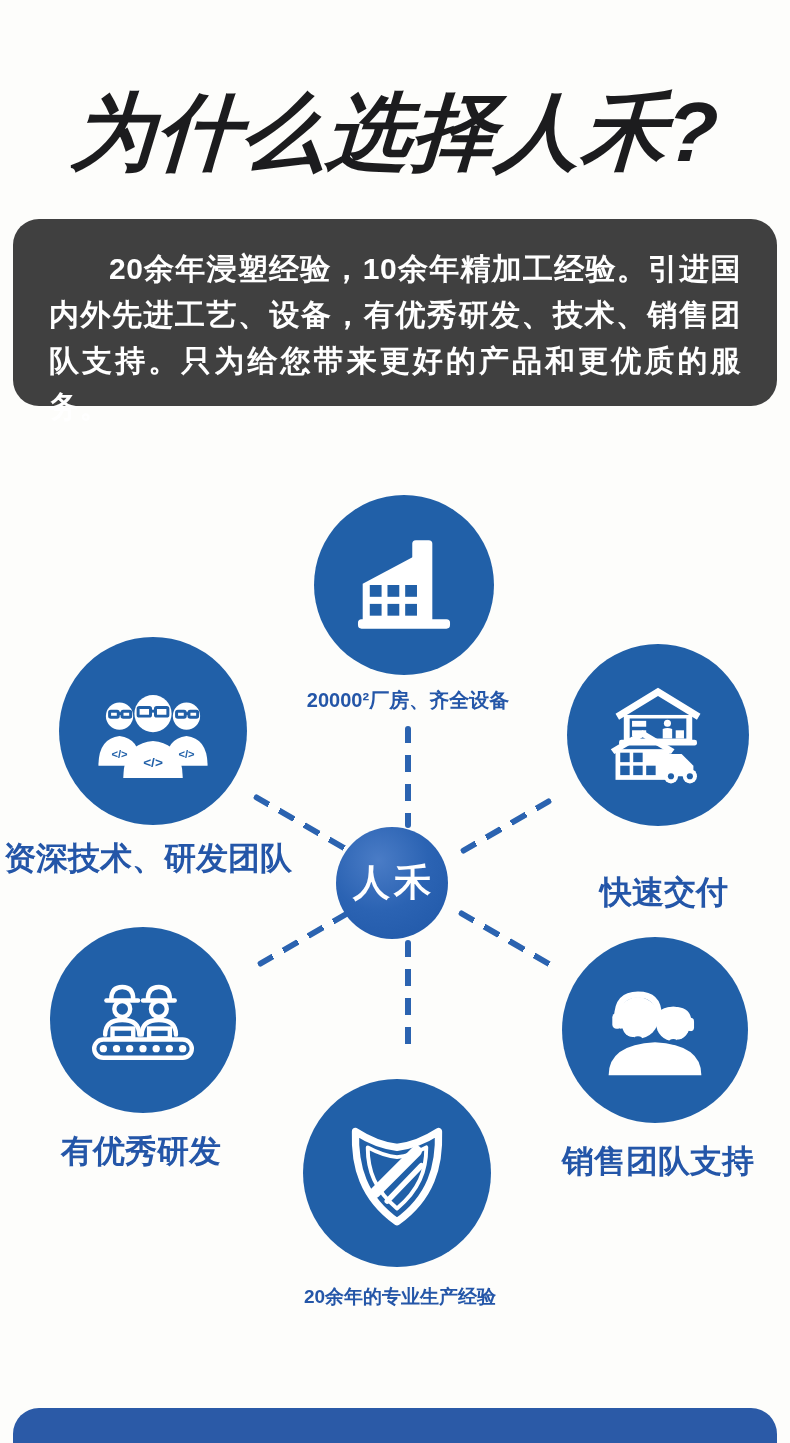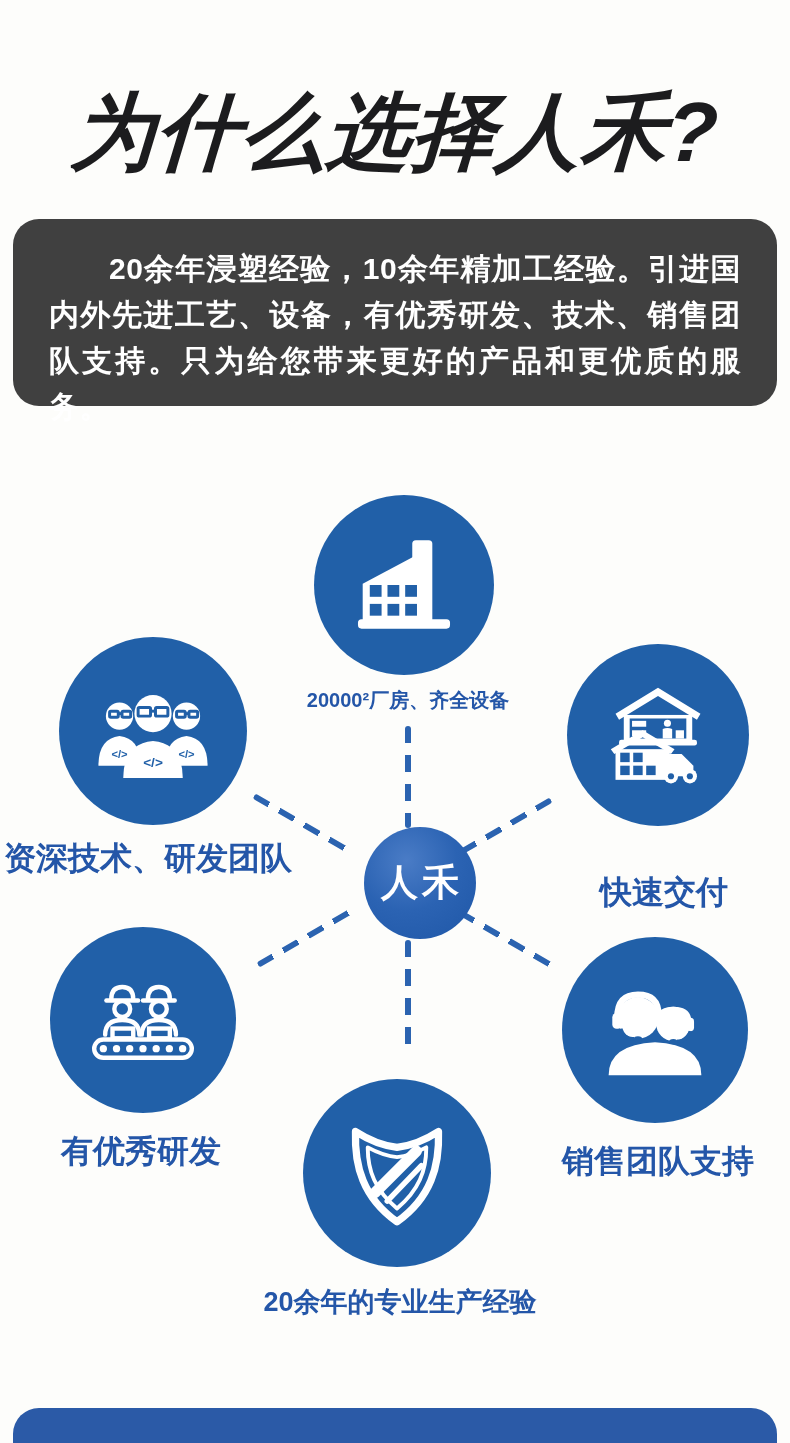--- a/index.html
+++ b/index.html
@@ -15,21 +15,21 @@
   .intro p{margin:0;color:#ffffff;font-size:30px;font-weight:700;line-height:1.53;
            text-indent:2em;text-align:justify;letter-spacing:0.5px;}
 
   .node{position:absolute;border-radius:50%;background:#2160a8;
         display:flex;align-items:center;justify-content:center;}
   .node svg{display:block;}
 
   .nlabel{position:absolute;transform:translateX(-50%);white-space:nowrap;
           color:#2456a8;font-weight:700;font-size:32px;}
 
-  .hub{position:absolute;left:364px;top:827px;width:112px;height:112px;border-radius:50%;
+  .hub{position:absolute;left:336px;top:827px;width:112px;height:112px;border-radius:50%;
        background:radial-gradient(circle at 38% 30%, #4a7cc6 0%, #2b63b3 48%, #1f57a7 100%);
        display:flex;align-items:center;justify-content:center;}
   .hub span{color:#ffffff;font-size:37px;font-weight:700;letter-spacing:4px;padding-left:4px;}
 
   .dash-h{position:absolute;height:6px;border-radius:3px;
           background:repeating-linear-gradient(90deg,#2b63b0 0 17px,transparent 17px 29px);}
   .dash-v{position:absolute;width:6px;border-radius:3px;
           background:repeating-linear-gradient(180deg,#2b63b0 0 17px,transparent 17px 29px);}
 
   .bottom-edge{position:absolute;left:13px;top:1408px;width:764px;height:35px;
@@ -183,17 +183,17 @@
   <div class="nlabel" style="left:658px;top:1140px;">销售团队支持</div>
 
   <div class="node" style="left:303px;top:1079px;width:188px;height:188px;">
     <svg width="122" height="122" viewBox="0 0 100 100">
       <path d="M16 16 Q33 27 50 29 Q67 27 84 16 C85 44 78 70 50 90 C22 70 15 44 16 16 Z" fill="none" stroke="#fff" stroke-width="6" stroke-linejoin="round"></path>
       <path d="M26 29 Q39 36 50 37 Q61 36 74 29 C74 48 68 64 50 79 C32 64 26 48 26 29 Z" fill="none" stroke="#fff" stroke-width="3.2" stroke-linejoin="round"></path>
       <line x1="32" y1="66" x2="66" y2="32" stroke="#fff" stroke-width="9" stroke-linecap="round"></line>
       <line x1="42" y1="73" x2="70" y2="44" stroke="#fff" stroke-width="4.5" stroke-linecap="round"></line>
     </svg>
   </div>
-  <div class="nlabel" style="left:400px;top:1284px;font-size:27px;">20余年的专业生产经验</div>
+  <div class="nlabel" style="left:400px;top:1284px;font-size:19px;">20余年的专业生产经验</div>
 
   <div class="bottom-edge"></div>
 
 </div>
 
 </body></html>

